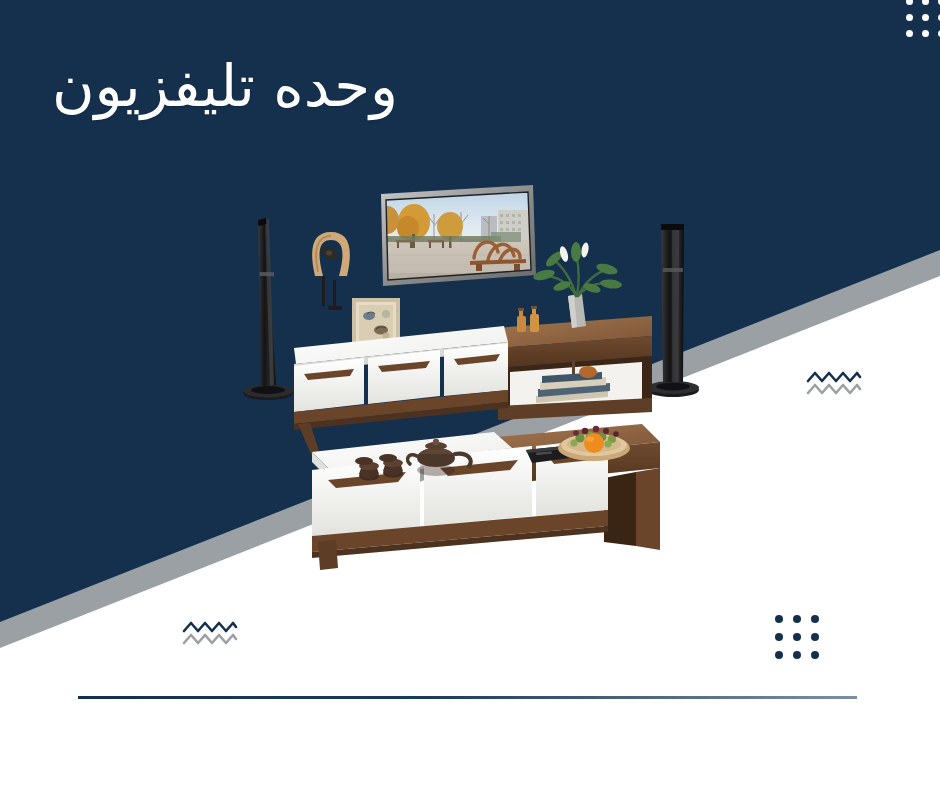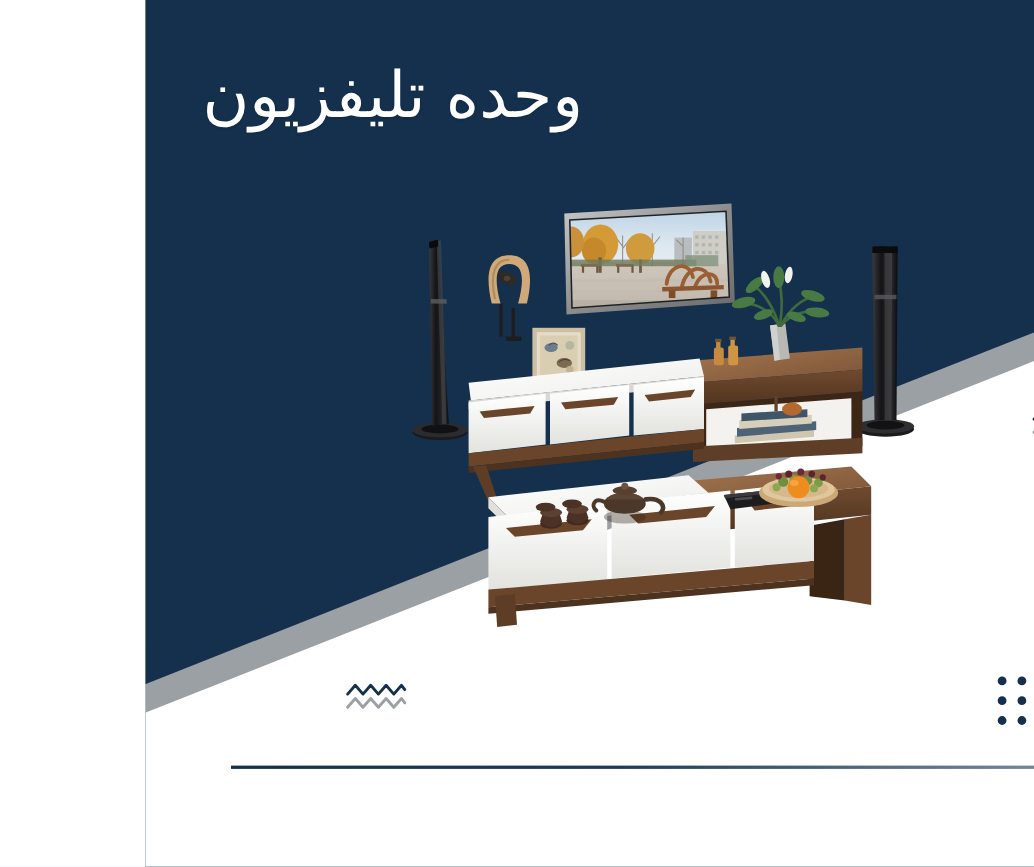--- a/index.html
+++ b/index.html
@@ -3,23 +3,23 @@
 <meta charset="utf-8">
 <title>TV Unit Promo</title>
 <style>
   html,body{margin:0;padding:0;background:#ffffff;}
   body{
     font-family:"DejaVu Sans","Liberation Sans",sans-serif;
     -webkit-font-smoothing:antialiased;
   }
   #stage{
     position:relative;
-    width:808px;height:788px;
+    width:940px;height:788px;
     overflow:hidden;
-    background:#0c4a6e;
+    background:#6d28d9;
   }
 
   
   .bg-layer{position:absolute;inset:0;}
   .bg-white{position:absolute;left:0;top:0;width:940px;height:788px;background:#ffffff;}
   .bg-gray-wedge{
     position:absolute;left:0;top:0;width:940px;height:788px;
     background:#9ba0a4;
     clip-path:polygon(0 0, 940px 0, 940px 276px, 0 648px);
   }

